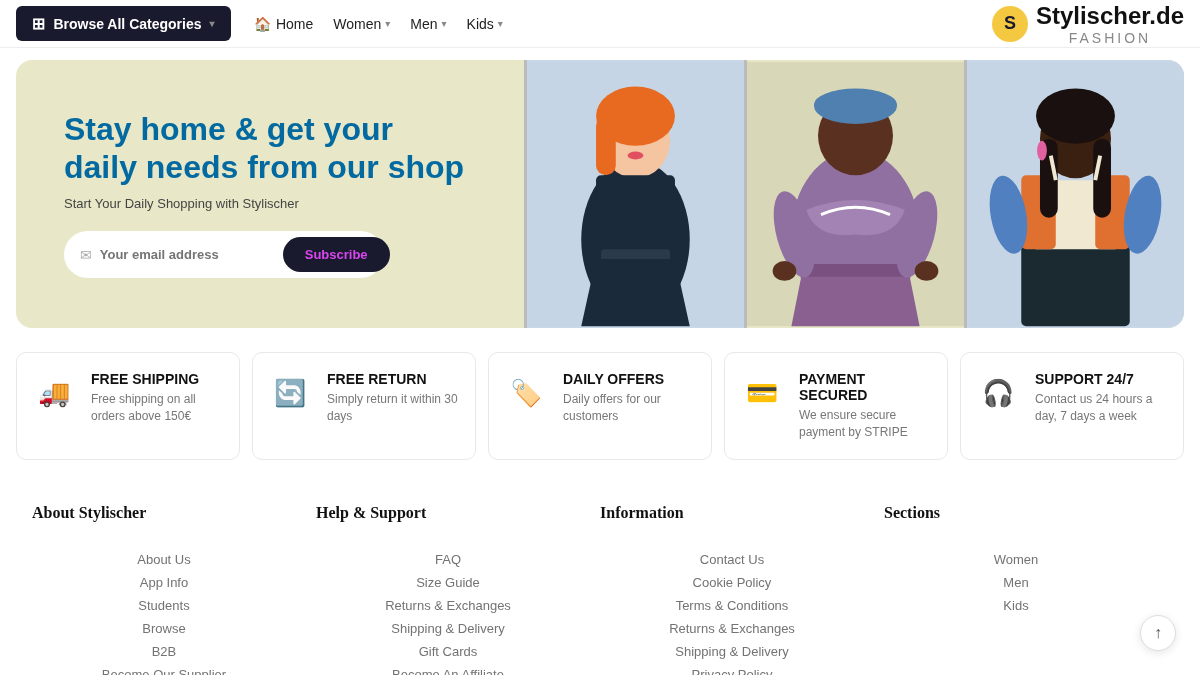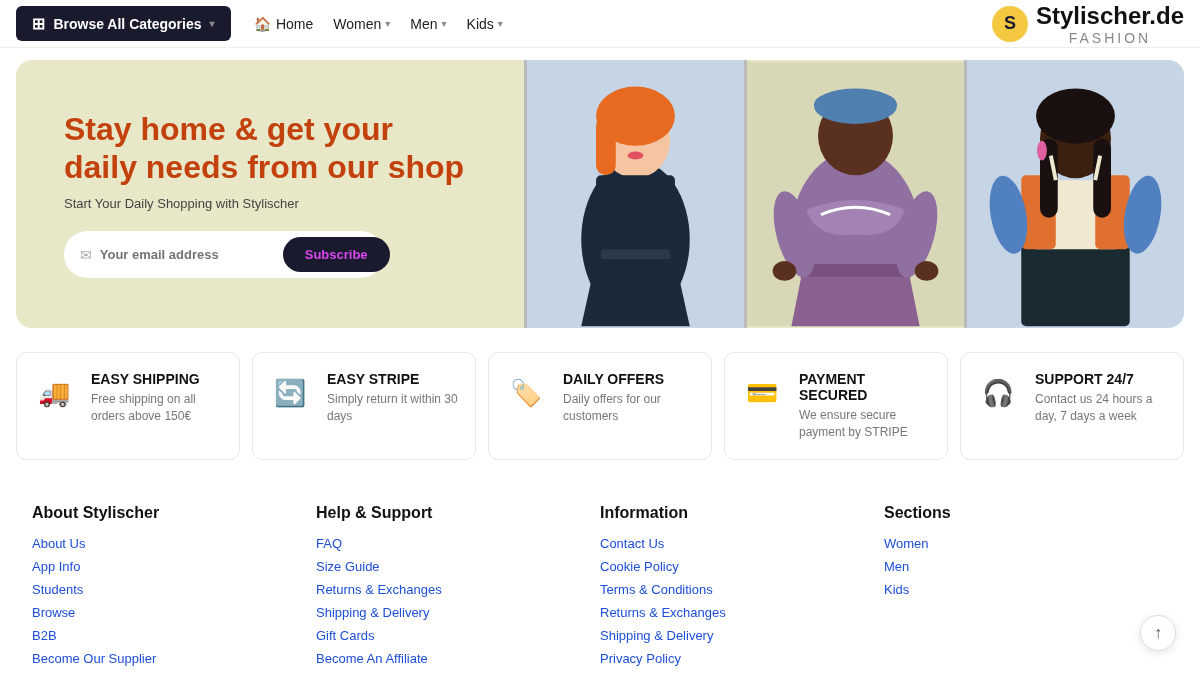--- a/index.html
+++ b/index.html
@@ -79,21 +79,21 @@
       padding: 40px 48px;
       z-index: 2;
       max-width: 500px;
       display: flex;
       flex-direction: column;
       justify-content: center;
     }
     .hero-title {
       font-size: 32px;
       font-weight: 800;
-      color: #c2410c;
+      color: #0369a1;
       line-height: 1.2;
       margin-bottom: 10px;
     }
     .hero-subtitle {
       font-size: 13px;
       color: #444;
       margin-bottom: 20px;
     }
     .hero-email-row {
       display: flex;
@@ -196,29 +196,31 @@
       gap: 0;
     }
     .footer-col {
       flex: 1;
       padding-right: 20px;
     }
     .footer-col-title {
       font-size: 16px;
       font-weight: 700;
       color: #111;
-      margin-bottom: 14px;
+      margin-bottom: 30px;
+      font-family: Liberation Serif, serif;
     }
     .footer-link {
       display: block;
-      color: #1d4ed8;
+      color: #737373;
       text-decoration: none;
       font-size: 13px;
       margin-bottom: 8px;
       cursor: pointer;
+      text-align: center;
     }
 
     
     .scroll-top {
       position: fixed;
       bottom: 24px;
       right: 24px;
       width: 36px;
       height: 36px;
       background: #fff;
@@ -359,28 +361,28 @@
         <ellipse cx="178" cy="155" rx="18" ry="40" fill="#5080c0" transform="rotate(10, 178, 155)"></ellipse>
       </svg>
     </div>
   </div>
 </section>
 
 <div class="features-row">
   <div class="feature-card">
     <div class="feature-icon">🚚</div>
     <div class="feature-text-block">
-      <div class="feature-title">EASY SHIPPING</div>
+      <div class="feature-title">FREE SHIPPING</div>
       <div class="feature-desc">Free shipping on all orders above 150€</div>
     </div>
   </div>
   <div class="feature-card">
     <div class="feature-icon">🔄</div>
     <div class="feature-text-block">
-      <div class="feature-title">EASY STRIPE</div>
+      <div class="feature-title">FREE RETURN</div>
       <div class="feature-desc">Simply return it within 30 days</div>
     </div>
   </div>
   <div class="feature-card">
     <div class="feature-icon">🏷️</div>
     <div class="feature-text-block">
       <div class="feature-title">DAILY OFFERS</div>
       <div class="feature-desc">Daily offers for our customers</div>
     </div>
   </div>

